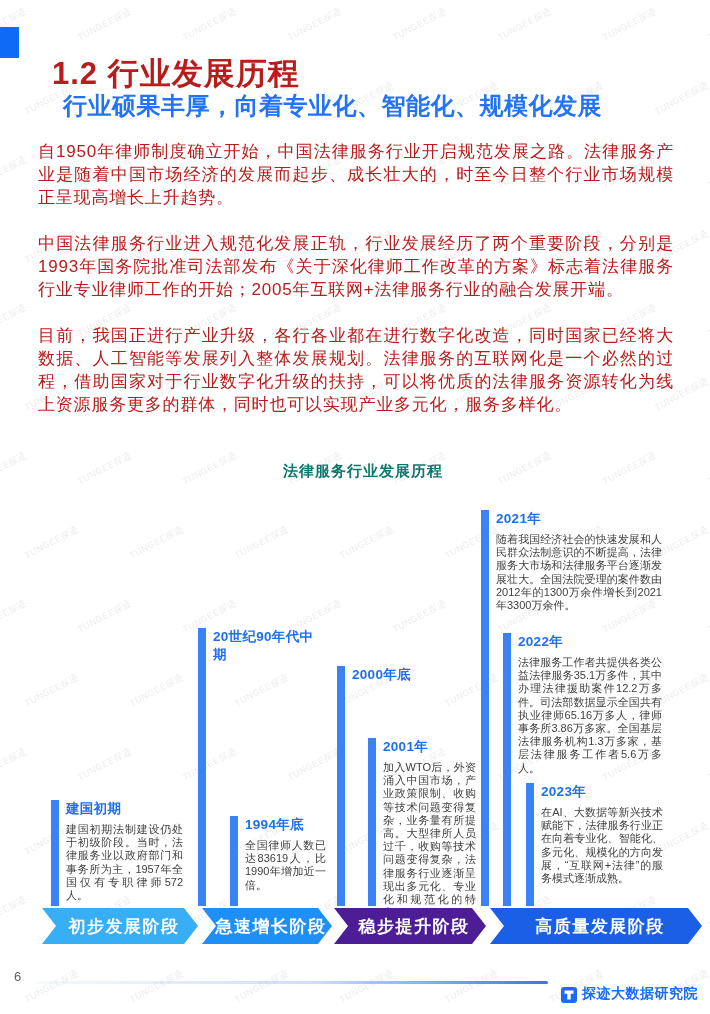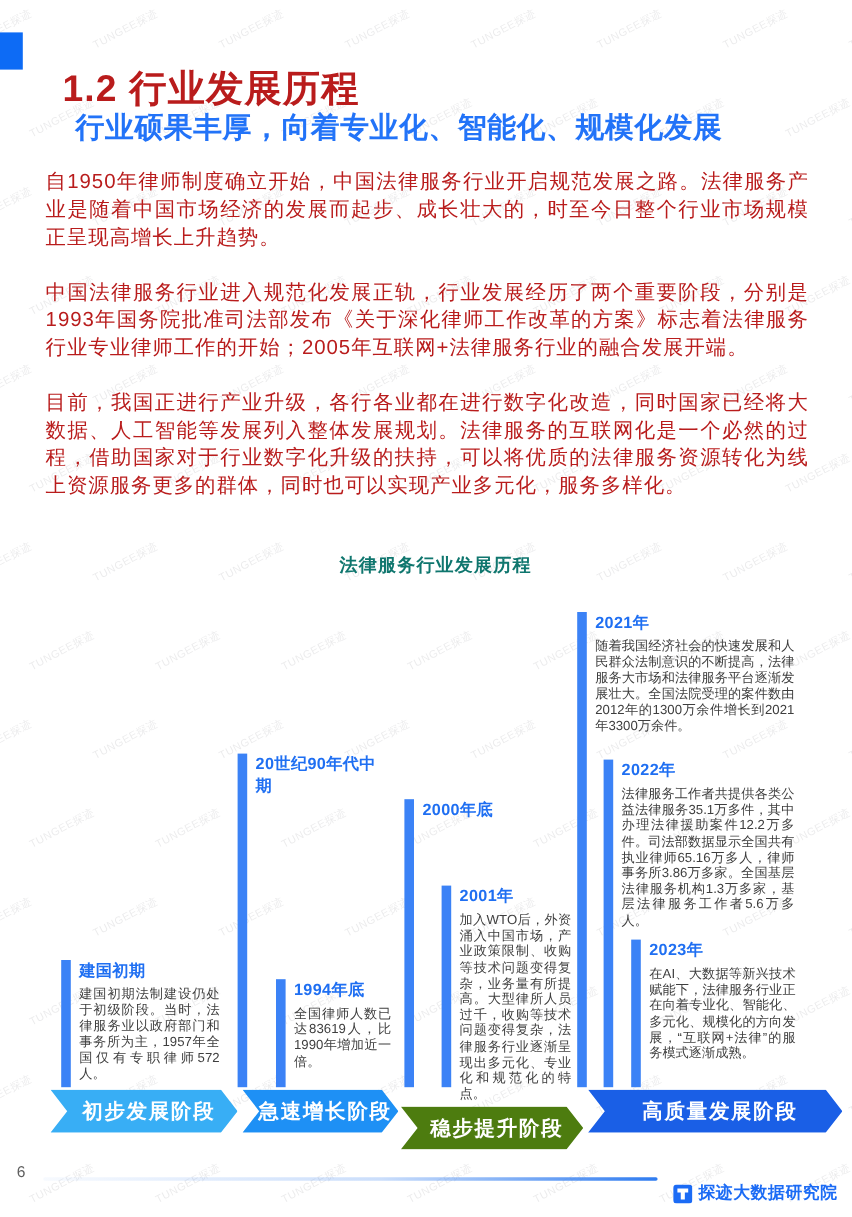--- a/index.html
+++ b/index.html
@@ -207,21 +207,21 @@
       <div class="tl-year">2022年</div>
       <div class="tl-text">法律服务工作者共提供各类公益法律服务35.1万多件，其中办理法律援助案件12.2万多件。司法部数据显示全国共有执业律师65.16万多人，律师事务所3.86万多家。全国基层法律服务机构1.3万多家，基层法律服务工作者5.6万多人。</div>
     </div>
     <div class="tl-item tl-8">
       <div class="tl-year">2023年</div>
       <div class="tl-text">在AI、大数据等新兴技术赋能下，法律服务行业正在向着专业化、智能化、多元化、规模化的方向发展，“互联网+法律”的服务模式逐渐成熟。</div>
     </div>
 
     <div class="stage stage-1" style="background: rgb(56, 174, 245);">初步发展阶段</div>
     <div class="stage stage-2" style="background: rgb(30, 144, 245);">急速增长阶段</div>
-    <div class="stage stage-3" style="background: #4d7c0f; margin-top: 14px;">稳步提升阶段</div>
+    <div class="stage stage-3" style="background: #4c1d95;">稳步提升阶段</div>
     <div class="stage stage-4" style="background: rgb(26, 95, 230);">高质量发展阶段</div>
 
     <div class="pageno">6</div>
     <div class="foot-rule"></div>
     <div class="brand">
       <span style="display:inline-block;width:16px;height:16px;">
         <svg width="16" height="16" viewBox="0 0 16 16">
           <rect width="16" height="16" rx="3" fill="#1b6bf5"></rect>
           <path d="M3.5 3.5h9v3.2h-2.8v5.8h-3.4V6.7H3.5z" fill="#ffffff"></path>
         </svg>

